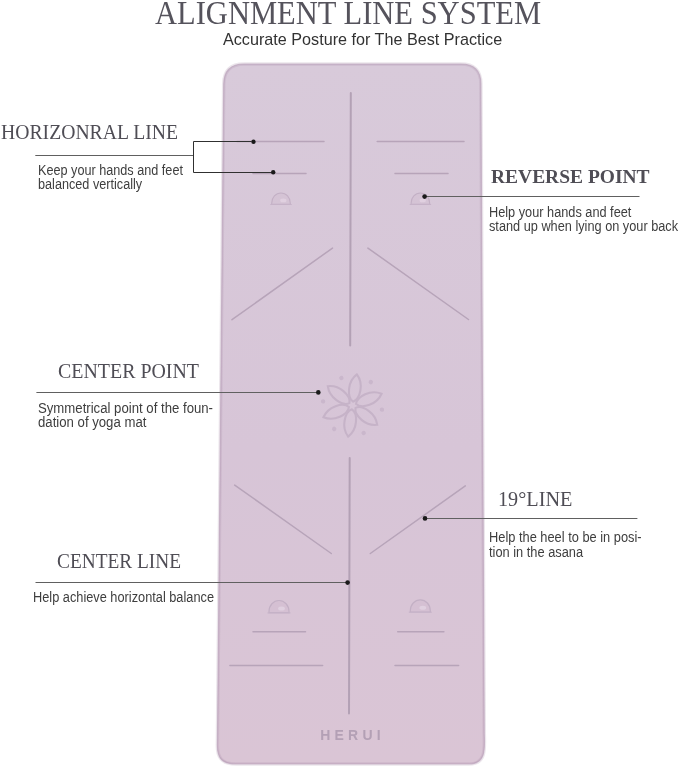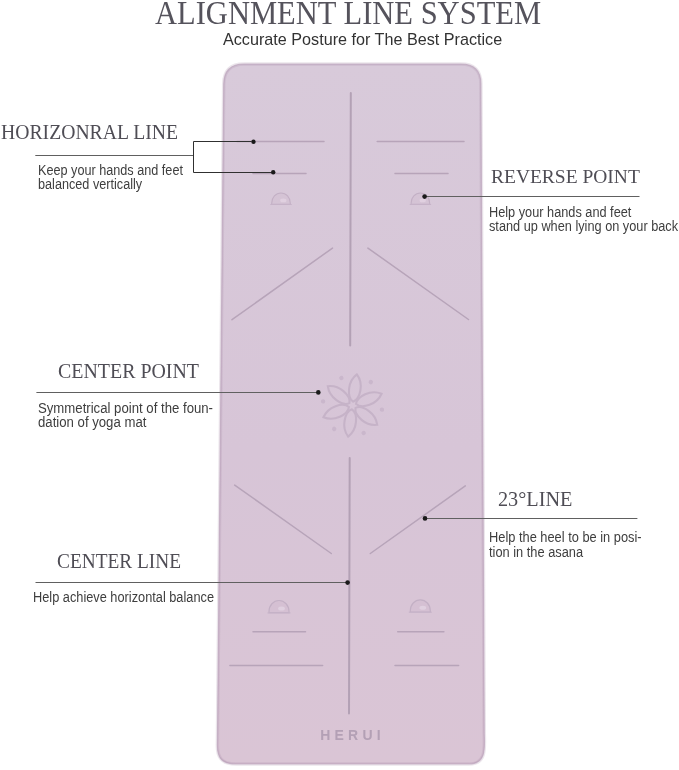--- a/index.html
+++ b/index.html
@@ -126,27 +126,27 @@
 </svg>
 
 <div id="title" class="abs serif" style="transform:scaleX(0.925);left:154.7px;top:-3.4px;font-size:33px;line-height:33px;color:#55535c;transform-origin:left top;">ALIGNMENT LINE SYSTEM</div>
 
 <div id="subtitle" class="abs" style="transform:scaleX(0.951);left:223.4px;top:31.2px;font-size:17px;line-height:17px;color:#323232;transform-origin:left top;">Accurate Posture for The Best Practice</div>
 
 <div id="h-title" class="abs serif" style="transform:scaleX(0.916);left:1px;top:122.3px;font-size:21.5px;line-height:21.5px;transform-origin:left top;">HORIZONRAL LINE</div>
 
 <div id="h-body" class="abs body-txt" style="transform:scaleX(0.904);left:37.7px;top:162.7px;">Keep your hands and feet<br>balanced vertically</div>
 
-<div id="rev-title" class="abs serif" style="transform:scaleX(0.999);left:490.5px;top:166.6px;font-size:19.5px;line-height:19.5px;transform-origin:left top;">REVERSE POINT</div>
+<div id="rev-title" class="abs serif" style="transform:scaleX(0.999);left:490.5px;top:166.6px;font-size:19.5px;line-height:19.5px;transform-origin:left top;font-weight:bold;">REVERSE POINT</div>
 
 <div id="rev-body" class="abs body-txt" style="transform:scaleX(0.91);left:489px;top:204.9px;">Help your hands and feet<br>stand up when lying on your back</div>
 
 <div id="cp-title" class="abs serif" style="transform:scaleX(0.948);left:58.3px;top:360.5px;font-size:21px;line-height:21px;transform-origin:left top;">CENTER POINT</div>
 
 <div id="cp-body" class="abs body-txt" style="transform:scaleX(0.941);left:37.5px;top:400.6px;">Symmetrical point of the foun-<br>dation of yoga mat</div>
 
-<div id="l45-title" class="abs serif" style="transform:scaleX(0.987);left:498.2px;top:489px;font-size:20.5px;line-height:20.5px;transform-origin:left top;">23°LINE</div>
+<div id="l45-title" class="abs serif" style="transform:scaleX(0.987);left:498.2px;top:489px;font-size:20.5px;line-height:20.5px;transform-origin:left top;">19°LINE</div>
 
 <div id="l45-body" class="abs body-txt" style="transform:scaleX(0.916);left:488.6px;top:530.4px;">Help the heel to be in posi-<br>tion in the asana</div>
 
 <div id="cl-title" class="abs serif" style="transform:scaleX(0.92);left:57.3px;top:550.8px;font-size:21px;line-height:21px;transform-origin:left top;">CENTER LINE</div>
 
 <div id="cl-body" class="abs body-txt" style="transform:scaleX(0.912);left:33.4px;top:590px;">Help achieve horizontal balance</div>
 
 </body></html>

